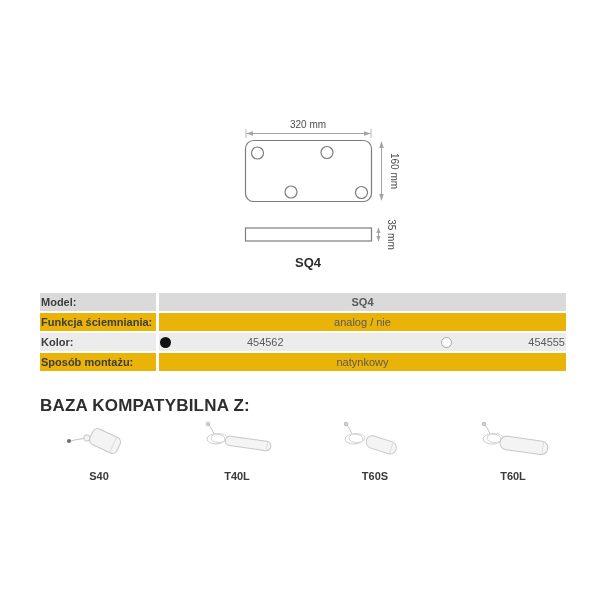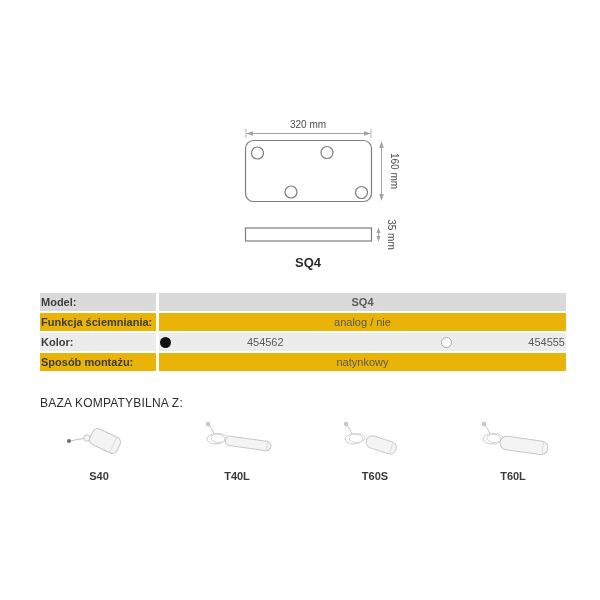--- a/index.html
+++ b/index.html
@@ -28,21 +28,21 @@
   .color-options { display:flex; justify-content:space-between; align-items:center; gap:5px; }
   .color-options .gap { width:6px; }
   .swatch-dot {
     width:11px; height:11px; border-radius:50%; display:inline-block; box-sizing:border-box;
   }
   .swatch-dot.outlined { border:1px solid #a9a9a9; }
 
   
   .compat-heading {
     position:absolute; left:40px; top:396px;
-    font-size:12px; font-weight:normal; color:#2e2e2e; letter-spacing:.2px;
+    font-size:17px; font-weight:bold; color:#2e2e2e; letter-spacing:.2px;
   }
   .products {
     position:absolute; left:36px; top:419px; width:540px; display:flex;gap:12px;
   }
   .product {
     flex:1; display:flex; flex-direction:column; align-items:center; cursor:pointer;
   }
   .product .icon-box { width:72px; height:46px; }
   .product .product-name {
     margin-top:5px; font-size:11px; font-weight:bold; color:#3a3a3a; text-align:center;

